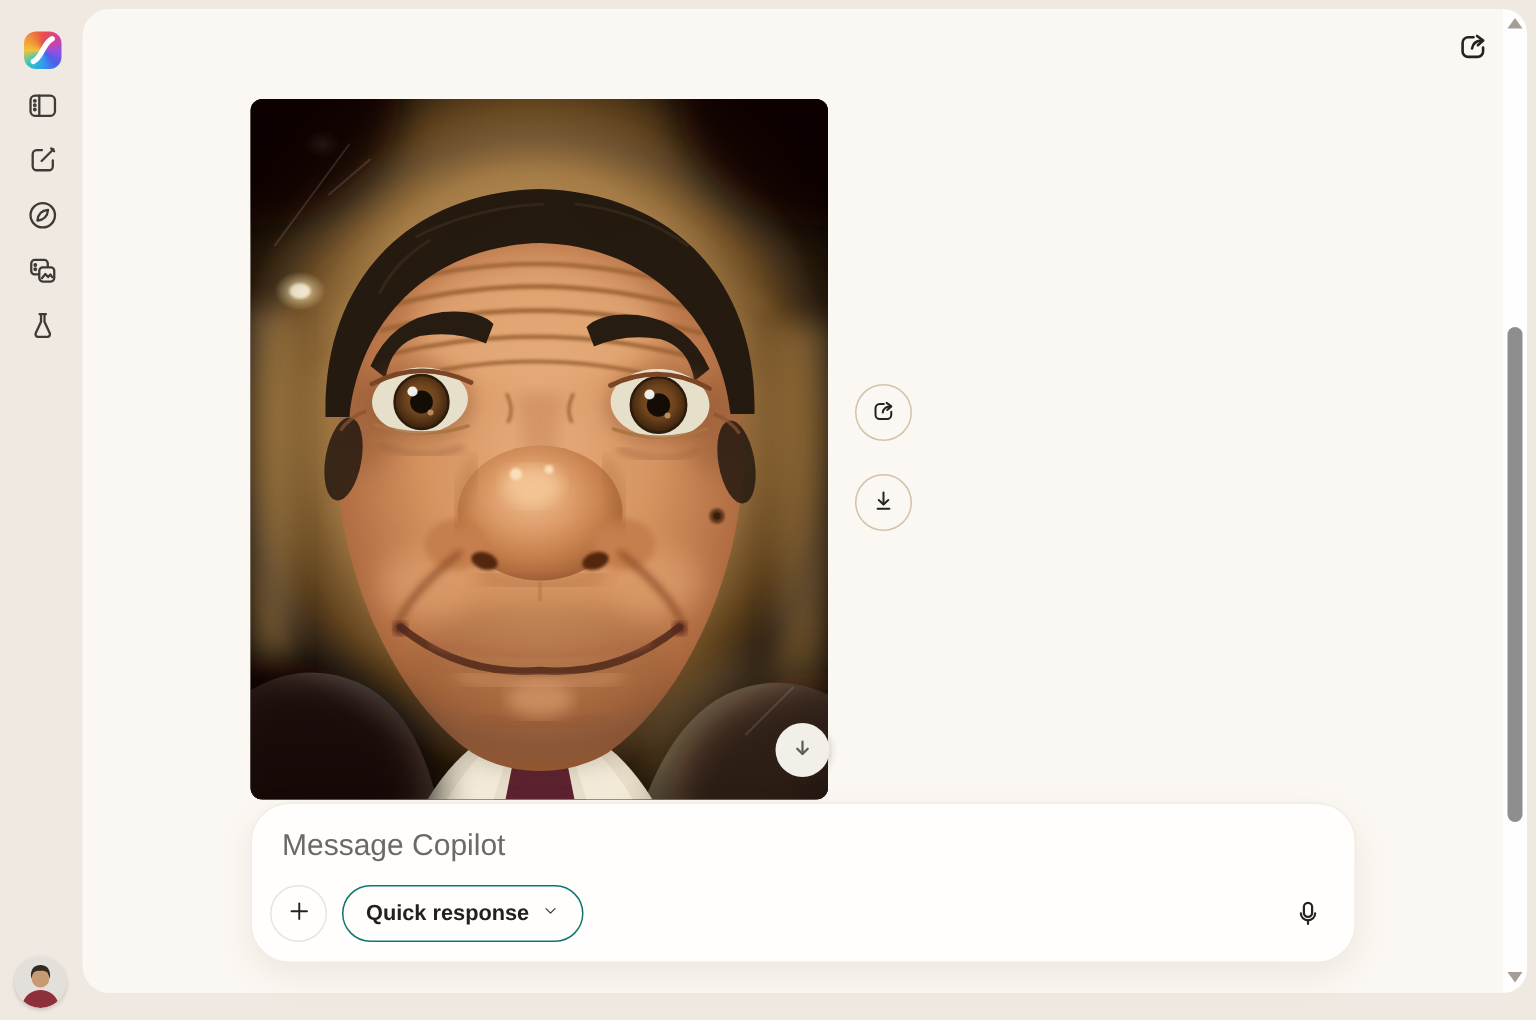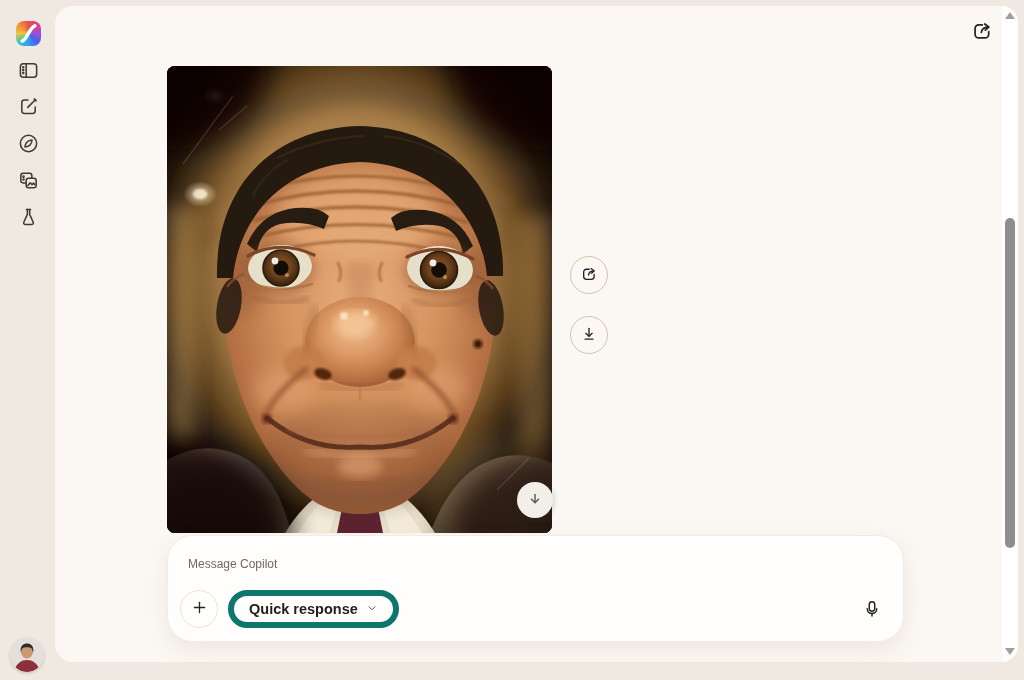--- a/index.html
+++ b/index.html
@@ -63,32 +63,32 @@
   .scroll-latest svg { stroke:#5f5b55; fill:none; stroke-width:1.8;
     stroke-linecap:round; stroke-linejoin:round; }
   
   .composer {
     position:absolute; left:167px; top:535px; width:737px; height:107px;
     background:#fffefc; border:1px solid #f2ecE3; border-radius:26px;
     box-shadow:0 8px 22px rgba(150,125,95,.12);
   }
   .composer-input {
     position:absolute; left:20px; top:15px; width:620px; height:26px;
-    border:none; outline:none; background:transparent; font-size:12px;
+    border:none; outline:none; background:transparent; font-size:20px;
     color:#24221f; font-family:"Liberation Sans", sans-serif; padding:0;
   }
   .composer-input::placeholder { color:#6e6963; opacity:1; }
   .attach-btn {
     position:absolute; left:12px; bottom:13px; width:38px; height:38px;
     border-radius:50%; border:1px solid #ebe4da; background:#fffefc;
     cursor:pointer; display:flex; align-items:center; justify-content:center;
   }
   .quick-pill {
     position:absolute; left:60px; bottom:13px; height:38px; border-radius:19px;
-    border:6px solid #0f766e; background:#fffefc; cursor:pointer;
+    border:1px solid #0f766e; background:#fffefc; cursor:pointer;
     display:flex; align-items:center; gap:8px; padding:0 15px;
     font-size:14.5px; font-weight:600; color:#23211d;
     font-family:"Liberation Sans", sans-serif;
   }
   .quick-pill svg { stroke:#44403b; fill:none; stroke-width:1.8;
     stroke-linecap:round; stroke-linejoin:round; }
   .mic-btn {
     position:absolute; right:15px; bottom:15px; width:32px; height:32px;
     border:none; background:transparent; cursor:pointer; display:flex;
     align-items:center; justify-content:center;

